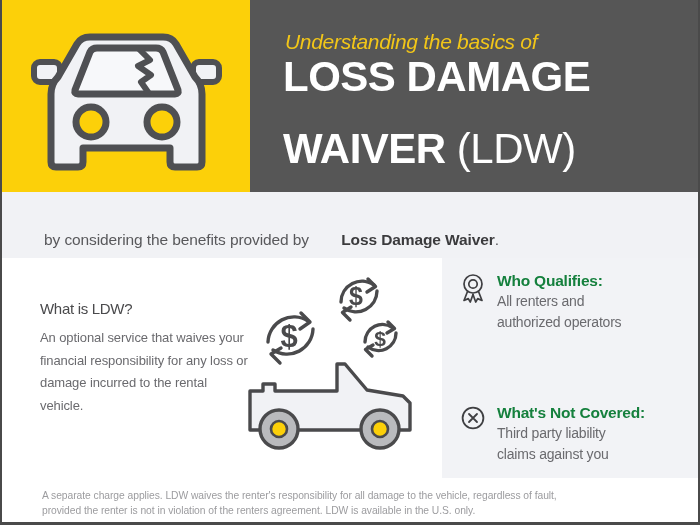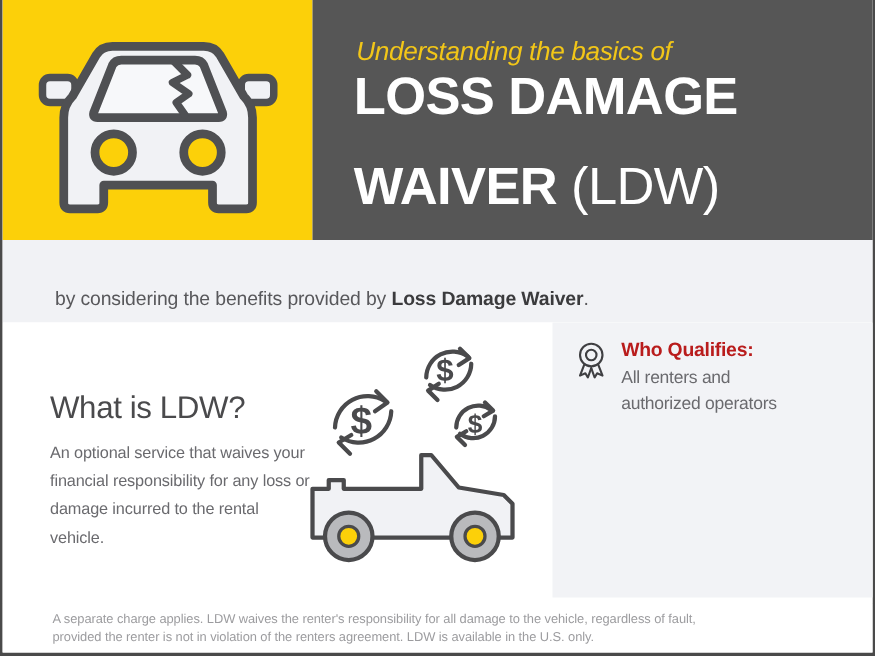--- a/index.html
+++ b/index.html
@@ -87,43 +87,43 @@
   .intro-text {
     position: absolute;
     left: 42px;
     top: 12px;
     width: 620px;
     color: #58585b;
     font-size: 15.5px;
     line-height: 24px;
     letter-spacing: -0.1px;
   }
-  .intro-text b { color: #3b3b3d; font-weight: bold; }
+  .intro-text b { color: #3b3b3d; font-weight: bold; margin-left: 28px; }
 
   
   .main {
     position: absolute;
     left: 0; top: 258px;
     width: 700px;
     height: 225px;
     background: #ffffff;
   }
 
   .left-col {
     position: absolute;
     left: 38px;
     top: 42px;
     width: 210px;
   }
   .left-heading {
     color: #4a4a4c;
-    font-size: 25px;
+    font-size: 15px;
     font-weight: normal;
     letter-spacing: -0.3px;
-    margin: 12px 0 10px 0;
+    margin: 0 0 10px 0;
   }
   .left-body {
     color: #6a6a6e;
     font-size: 13px;
     line-height: 22.5px;
     letter-spacing: -0.1px;
     margin: 0;
   }
 
   
@@ -152,21 +152,21 @@
   .bullet.b1 { top: 13px; }
   .bullet.b2 { top: 88px; }
   .bullet.b3 { top: 145px; }
   .bullet-icon {
     flex: 0 0 30px;
     width: 30px;
     padding-top: 2px;
   }
   .bullet-text { flex: 1 1 auto; padding-left: 7px; }
   .bullet-title {
-    color: #b91c1c;
+    color: #15803d;
     font-size: 15.5px;
     font-weight: bold;
     letter-spacing: -0.2px;
     line-height: 20px;
   }
   .bullet-desc {
     color: #6a6a6e;
     font-size: 14px;
     line-height: 21px;
     letter-spacing: -0.2px;
@@ -286,20 +286,33 @@
           </svg>
         </div>
         <div class="bullet-text">
           <div class="bullet-title">Who Qualifies:</div>
           <div class="bullet-desc">All renters and</div>
           <div class="bullet-desc">authorized operators</div>
         </div>
       </div>
 
 
+      <div class="bullet b3">
+        <div class="bullet-icon">
+          <svg width="26" height="26" viewBox="0 0 26 26" xmlns="http://www.w3.org/2000/svg" fill="none" stroke="#3f3f42" stroke-width="1.8" stroke-linecap="round">
+            <circle cx="13" cy="13" r="10.4"></circle>
+            <path d="M9 9 L17 17 M17 9 L9 17"></path>
+          </svg>
+        </div>
+        <div class="bullet-text">
+          <div class="bullet-title">What's Not Covered:</div>
+          <div class="bullet-desc">Third party liability</div>
+          <div class="bullet-desc">claims against you</div>
+        </div>
+      </div>
 
     </div>
   </div>
 
   <div class="footer">
     <div class="footer-text"><span>A separate charge applies. LDW waives the renter's responsibility for all damage to the vehicle, regardless of fault,</span><br><span>provided the renter is not in violation of the renters agreement. LDW is available in the U.S. only.</span></div>
   </div>
 
 </div>
 

